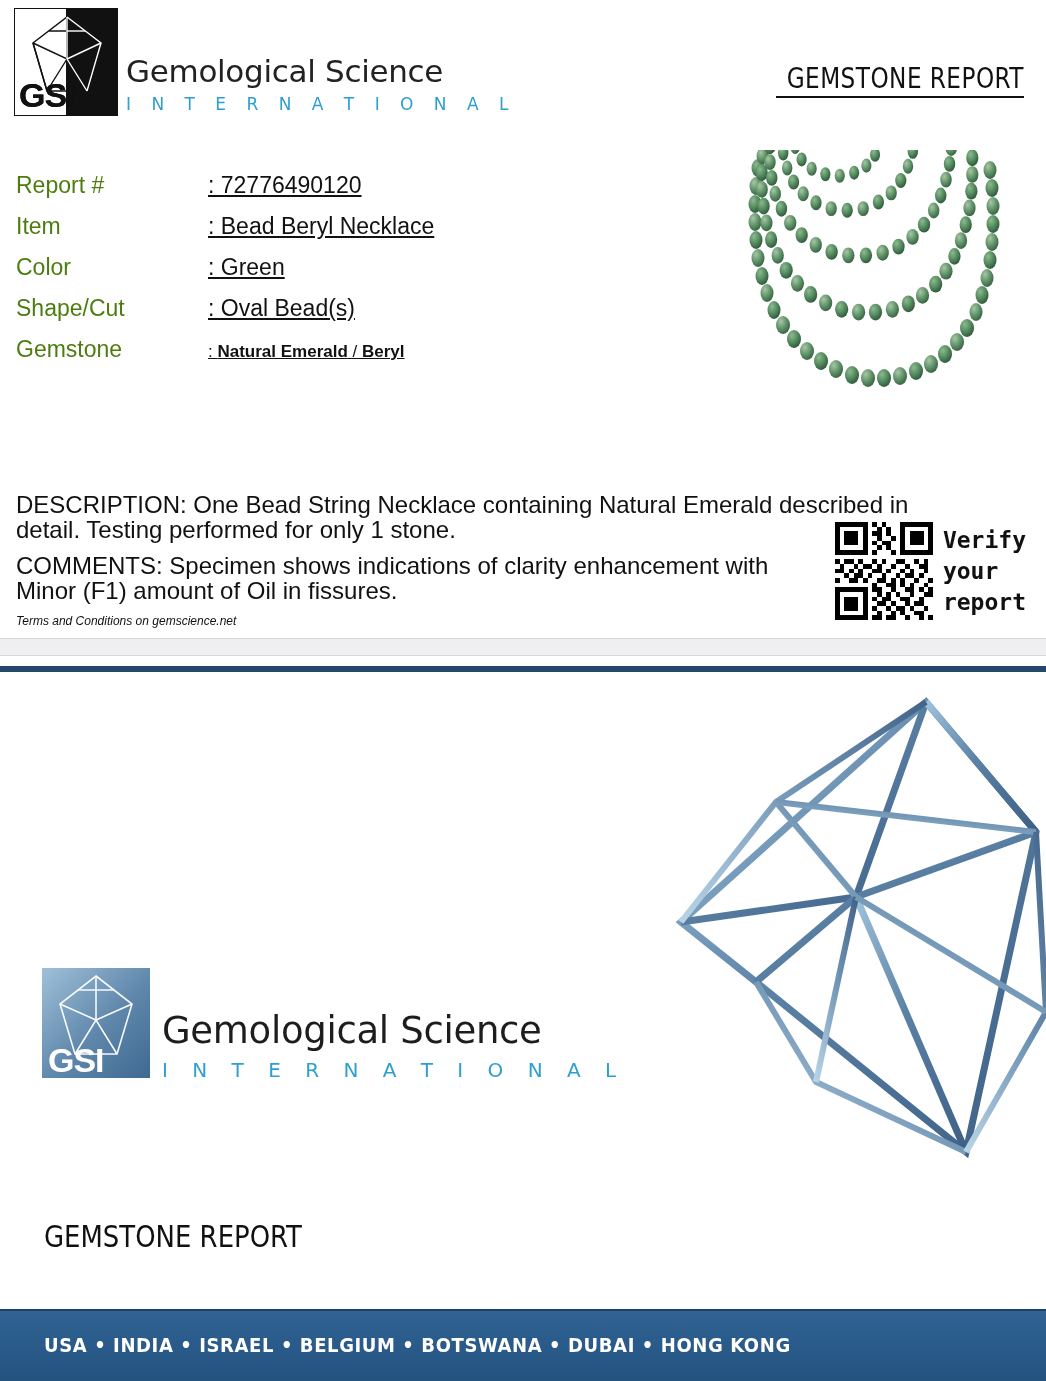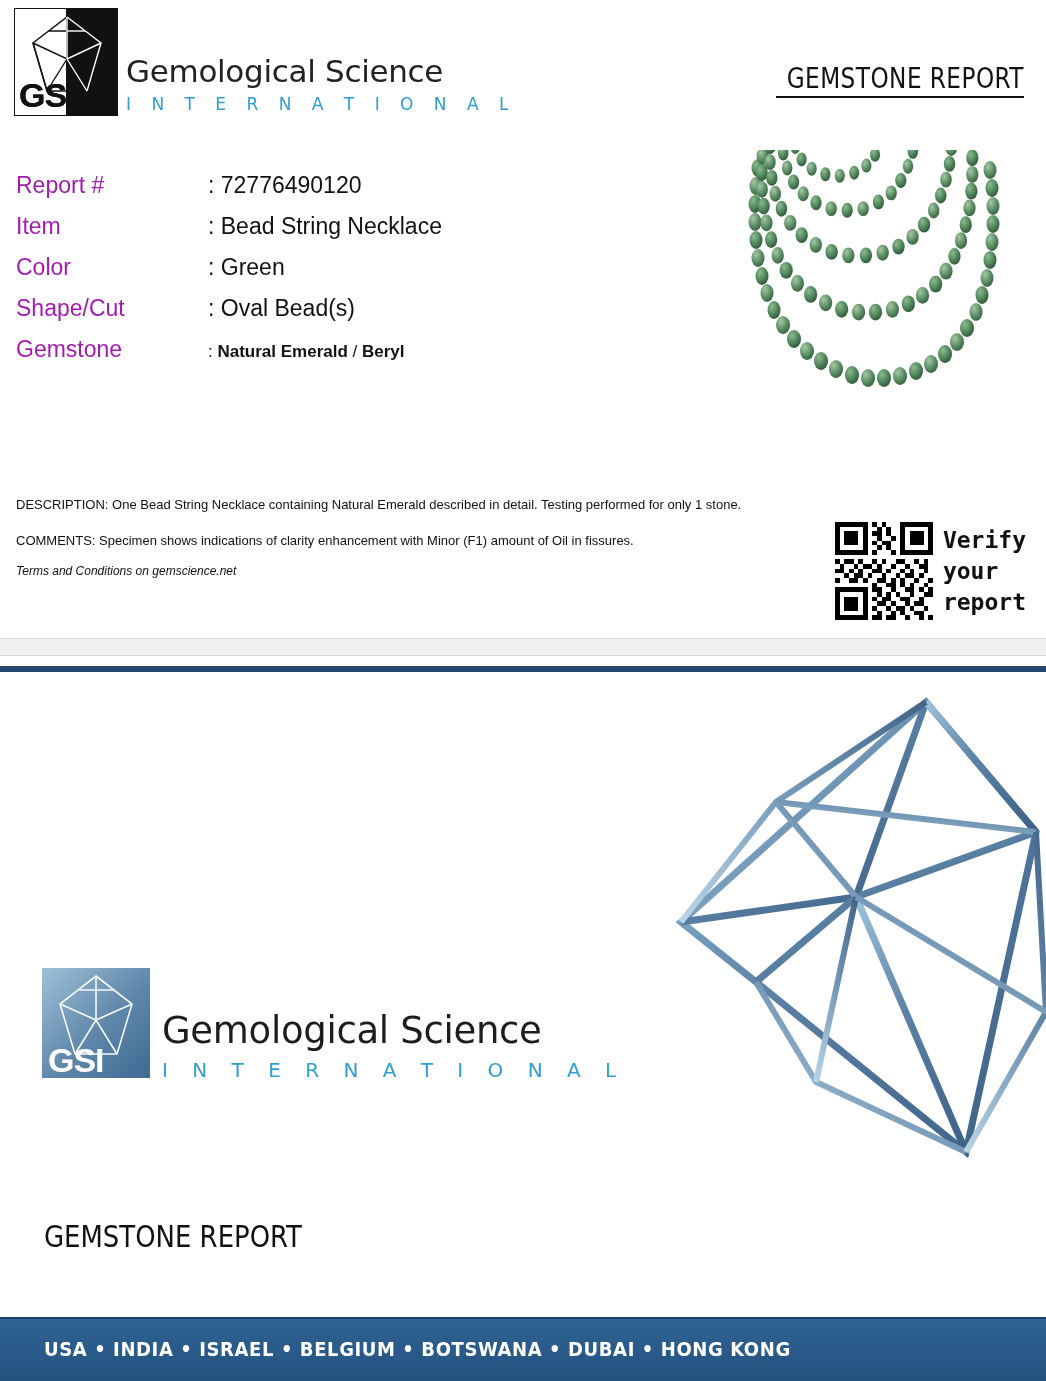--- a/index.html
+++ b/index.html
@@ -113,26 +113,27 @@
     width: 520px;
   }
   .spec-row {
     display: flex;
     align-items: baseline;
     height: 41px;
   }
   .spec-label {
     width: 192px;
     font-size: 23px;
-    color: #a21caf;
+    color: #4d7c0f;
   }
   .spec-value {
     font-size: 23px;
     color: #111;
     white-space: nowrap;
+    text-decoration: underline;
   }
   .spec-row.gem .spec-value { font-size: 17px; }
   .spec-row.gem .spec-value b { font-weight: bold; }
 
   
   .gem-photo {
     position: absolute;
     right: 30px;
     top: 150px;
     width: 280px;
@@ -141,21 +142,21 @@
 
   
   .desc {
     position: absolute;
     left: 16px;
     top: 492px;
     width: 960px;
   }
   .desc p {
     margin: 0;
-    font-size: 13px;
+    font-size: 24px;
     line-height: 25px;
     color: #111;
   }
   .desc .terms {
     font-style: italic;
     font-size: 12px;
     margin-top: 6px;
   }
   .desc .comments { margin-top: 11px; width: 800px; }
 
@@ -265,21 +266,21 @@
     transform: scaleX(0.93);
     transform-origin: left center;
   }
 
   
   .footer {
     position: absolute;
     left: 0;
     bottom: 0;
     width: 1046px;
-    height: 64px;
+    height: 72px;
     background: #2a5a8c;
     background: linear-gradient(180deg,#2f6394 0%, #24527f 100%);
     display: flex;
     align-items: center;
   }
   .footer-text {
     margin-left: 44px;
     color: #ffffff;
     font-size: 20px;
     letter-spacing: 0.6px;
@@ -334,21 +335,21 @@
     <div class="report-type-underline"></div>
   </div>
 
   <div class="specs">
     <div class="spec-row">
       <div class="spec-label">Report #</div>
       <div class="spec-value">: 72776490120</div>
     </div>
     <div class="spec-row">
       <div class="spec-label">Item</div>
-      <div class="spec-value">: Bead String Necklace</div>
+      <div class="spec-value">: Bead Beryl Necklace</div>
     </div>
     <div class="spec-row">
       <div class="spec-label">Color</div>
       <div class="spec-value">: Green</div>
     </div>
     <div class="spec-row">
       <div class="spec-label">Shape/Cut</div>
       <div class="spec-value">: Oval Bead(s)</div>
     </div>
     <div class="spec-row gem">

